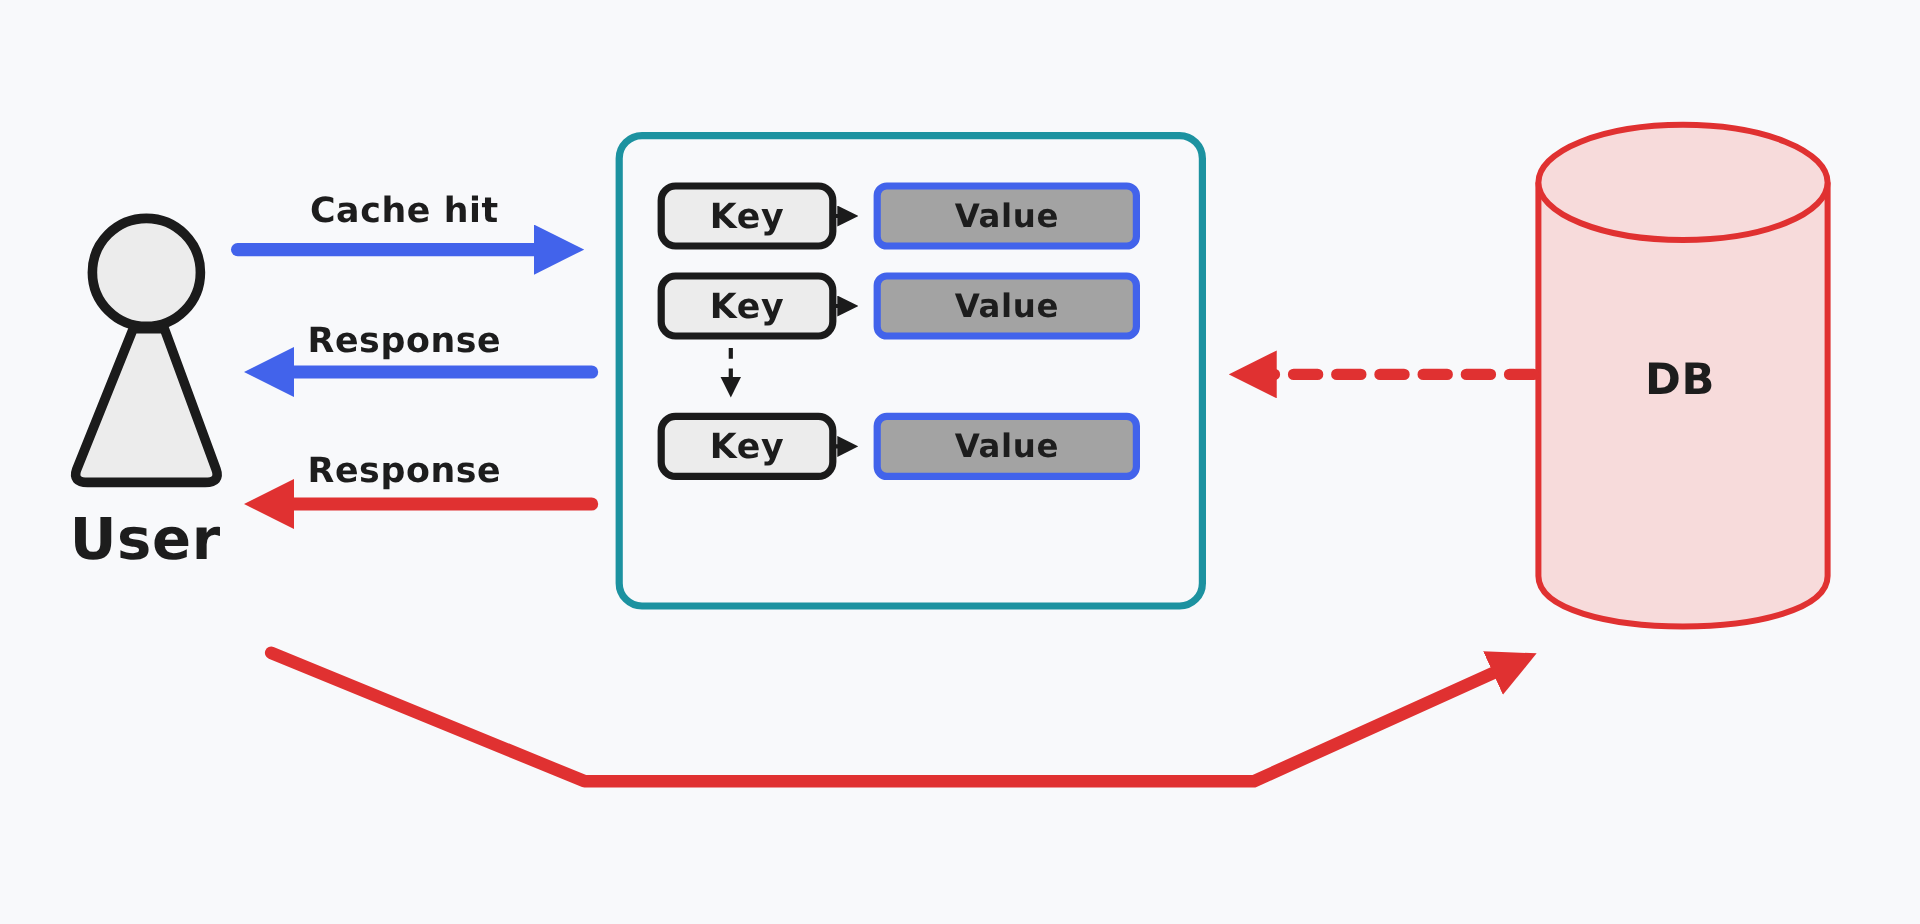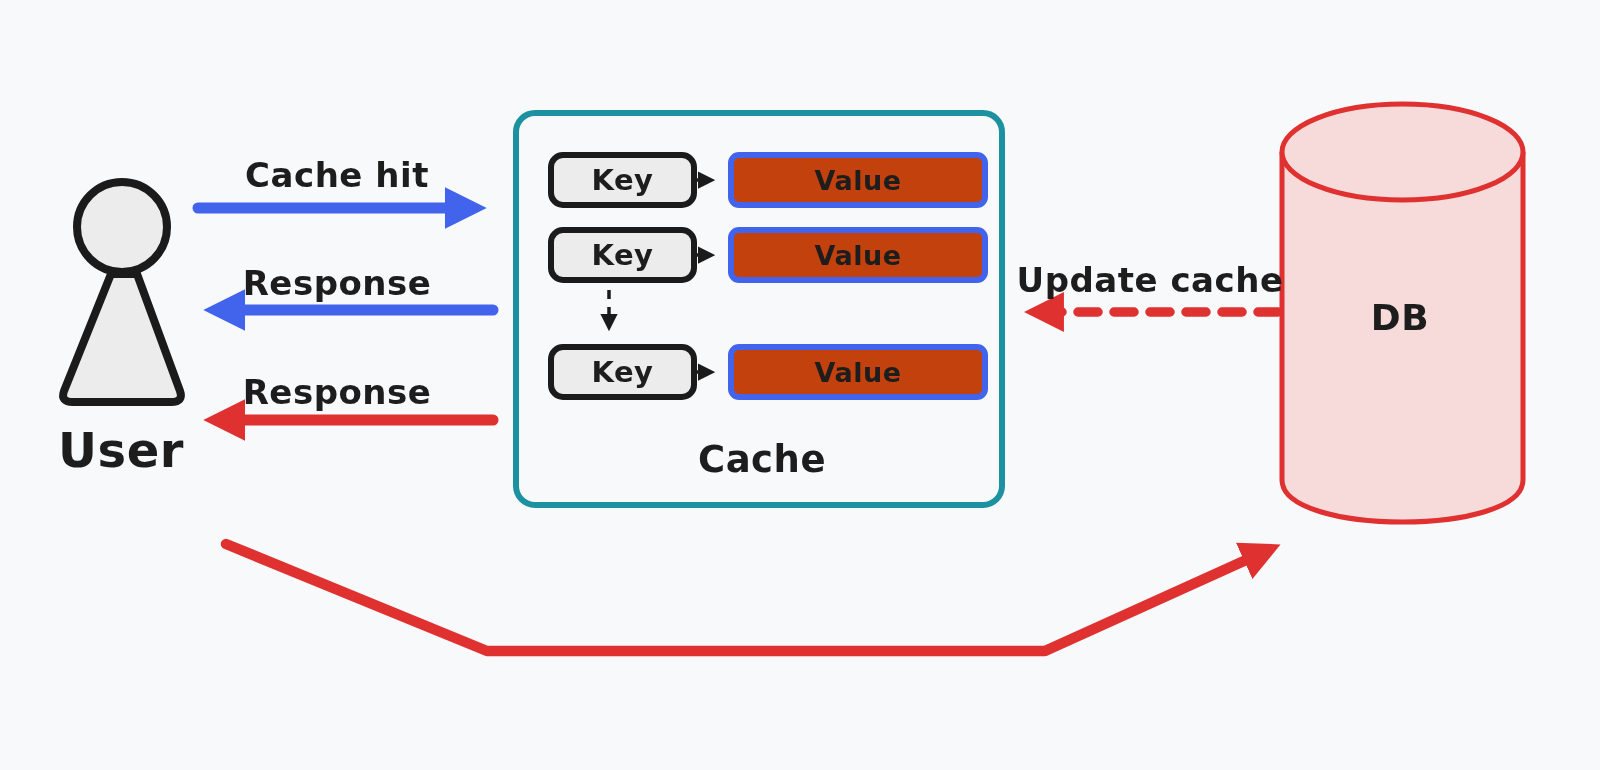--- a/index.html
+++ b/index.html
@@ -22,21 +22,21 @@
     width: 1600px; height: 770px;
   }
   .label {
     position: absolute;
     transform: translate(-50%, -50%);
     font-weight: 700;
     white-space: nowrap;
     color: #1d1d1d;
     letter-spacing: 0.5px;
   }
-  .lbl-arrow   { font-size: 34px; }
+  .lbl-arrow   { font-size: 29px; }
   .lbl-user    { font-size: 48px; }
   .lbl-cache   { font-size: 37px; }
   .lbl-db      { font-size: 36px; }
   .lbl-key     { font-size: 29px; }
   .lbl-value   { font-size: 27px; }
 
   .cache-box {
     position: absolute;
     left: 513px; top: 110px;
     width: 492px; height: 398px;
@@ -53,25 +53,25 @@
     border: 6px solid #1b1b1b;
     border-radius: 15px;
     background: #ececec;
     display: flex;
     align-items: center;
     justify-content: center;
   }
   .value-box {
     position: absolute;
     left: 728px;
-    width: 260px; height: 56px;
+    width: 222px; height: 56px;
     box-sizing: border-box;
     border: 6px solid #4263eb;
     border-radius: 11px;
-    background: #c2410c;
+    background: #a3a3a3;
     display: flex;
     align-items: center;
     justify-content: center;
   }
   .key-1   { top: 152px; }
   .key-2   { top: 227px; }
   .key-3   { top: 344px; }
   .value-1 { top: 152px; }
   .value-2 { top: 227px; }
   .value-3 { top: 344px; }
@@ -147,20 +147,18 @@
   </div>
 
   <div class="label lbl-arrow" style="left:337px; top:175px;">Cache hit</div>
 
   <div class="label lbl-arrow" style="left:337px; top:283px;">Response</div>
 
   <div class="label lbl-arrow" style="left:337px; top:392px;">Response</div>
 
   <div class="label lbl-user" style="left:121px; top:450px;">User</div>
 
-  <div class="label lbl-cache" style="left:762px; top:459px;">Cache</div>
 
-  <div class="label lbl-arrow" style="left:1150px; top:280px;">Update cache</div>
 
   <div class="label lbl-db" style="left:1400px; top:317px;">DB</div>
 
 
 </div>
 
 </body></html>

